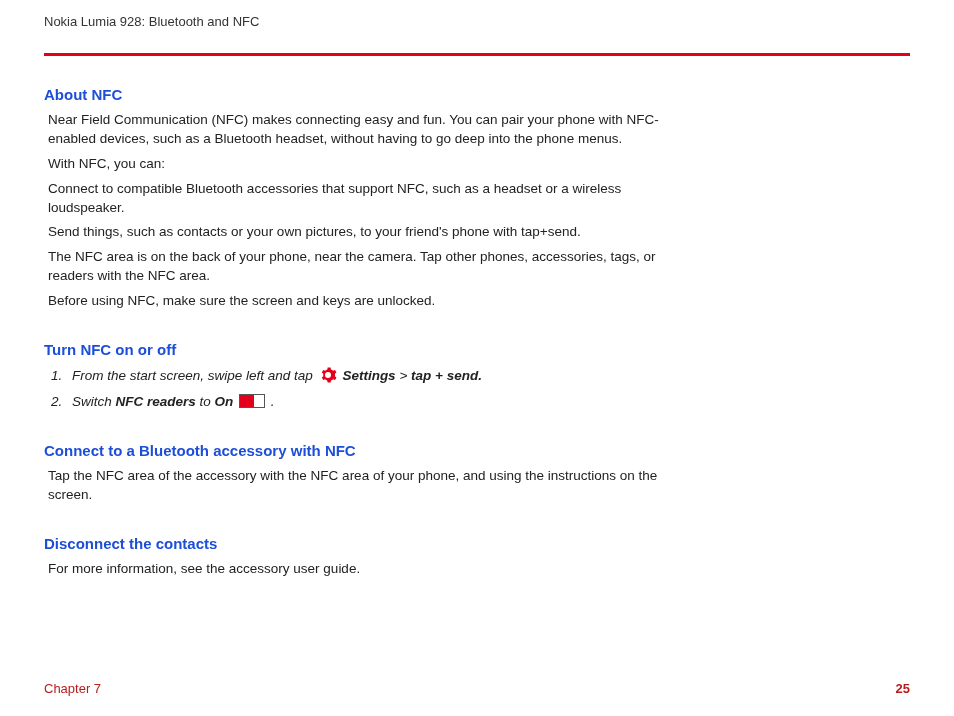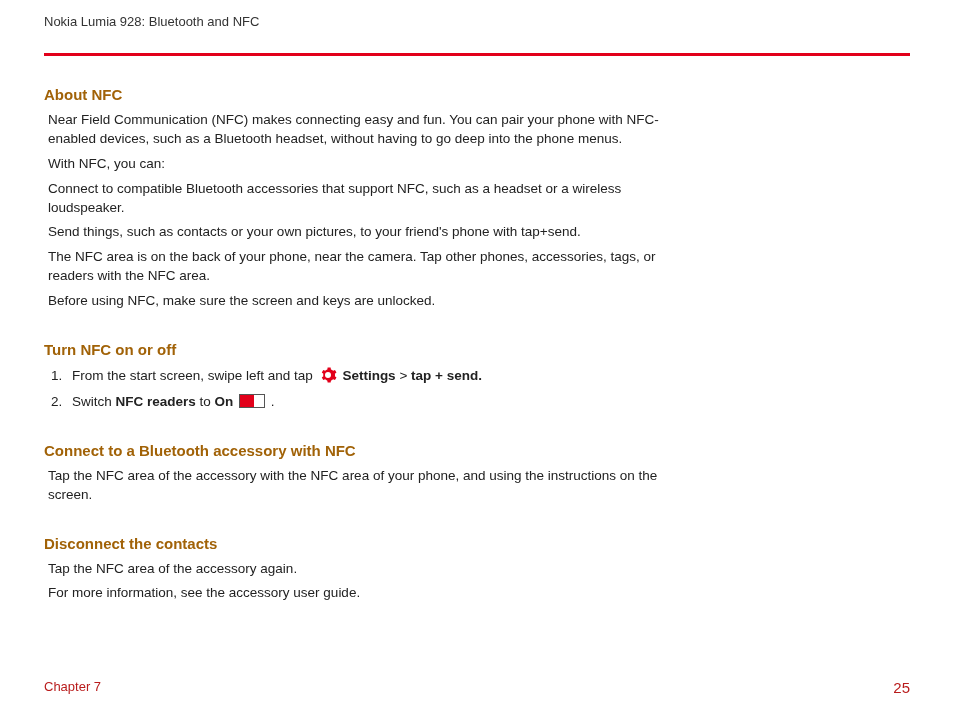--- a/index.html
+++ b/index.html
@@ -29,32 +29,33 @@
   .content {
     max-width: 620px;
     font-size: 13.5px;
     line-height: 1.4;
     color: #222;
   }
   h2.section {
     font-size: 15px;
     font-weight: bold;
     margin: 28px 0 6px 0;
-    color: #a16207;
+    color: #1d4ed8;
   }
   p {
     margin: 6px 4px;
   }
   ol {
     margin: 6px 0 6px 0;
     padding-left: 22px;
   }
   ol li {
     margin: 3px 0;
     padding-left: 6px;
+    font-style: italic;
   }
   .bold {
     font-weight: bold;
   }
   .gear-icon {
     display: inline-block;
     vertical-align: -4px;
     margin: 0 2px;
   }
   .toggle-icon {
@@ -72,22 +73,22 @@
     right: 44px;
     bottom: 20px;
     font-size: 13px;
     color: #b91c1c;
   }
   .footer .chapter {
     float: left;
   }
   .footer .pagenum {
     float: right;
-    font-weight: normal;
-    font-size: 15px;
+    font-weight: bold;
+    font-size: 13px;
   }
 </style>
 </head>
 <body>
 
 <div class="page">
   <div class="running-head">Nokia Lumia 928: Bluetooth and NFC</div>
   <div class="rule"></div>
 
   <div class="content">
@@ -111,21 +112,20 @@
       <li>
         <span>Switch </span><span class="bold">NFC readers</span><span> to </span><span class="bold">On</span>
         <span class="toggle-icon"></span><span> .</span>
       </li>
     </ol>
 
     <h2 class="section">Connect to a Bluetooth accessory with NFC</h2>
     <p>Tap the NFC area of the accessory with the NFC area of your phone, and using the instructions on the screen.</p>
 
     <h2 class="section">Disconnect the contacts</h2>
-    <p>Tap the NFC area of the accessory again.</p>
     <p>For more information, see the accessory user guide.</p>
 
   </div>
 </div>
 
 <div class="footer">
   <span class="chapter">Chapter 7</span>
   <span class="pagenum">25</span>
 </div>
 

